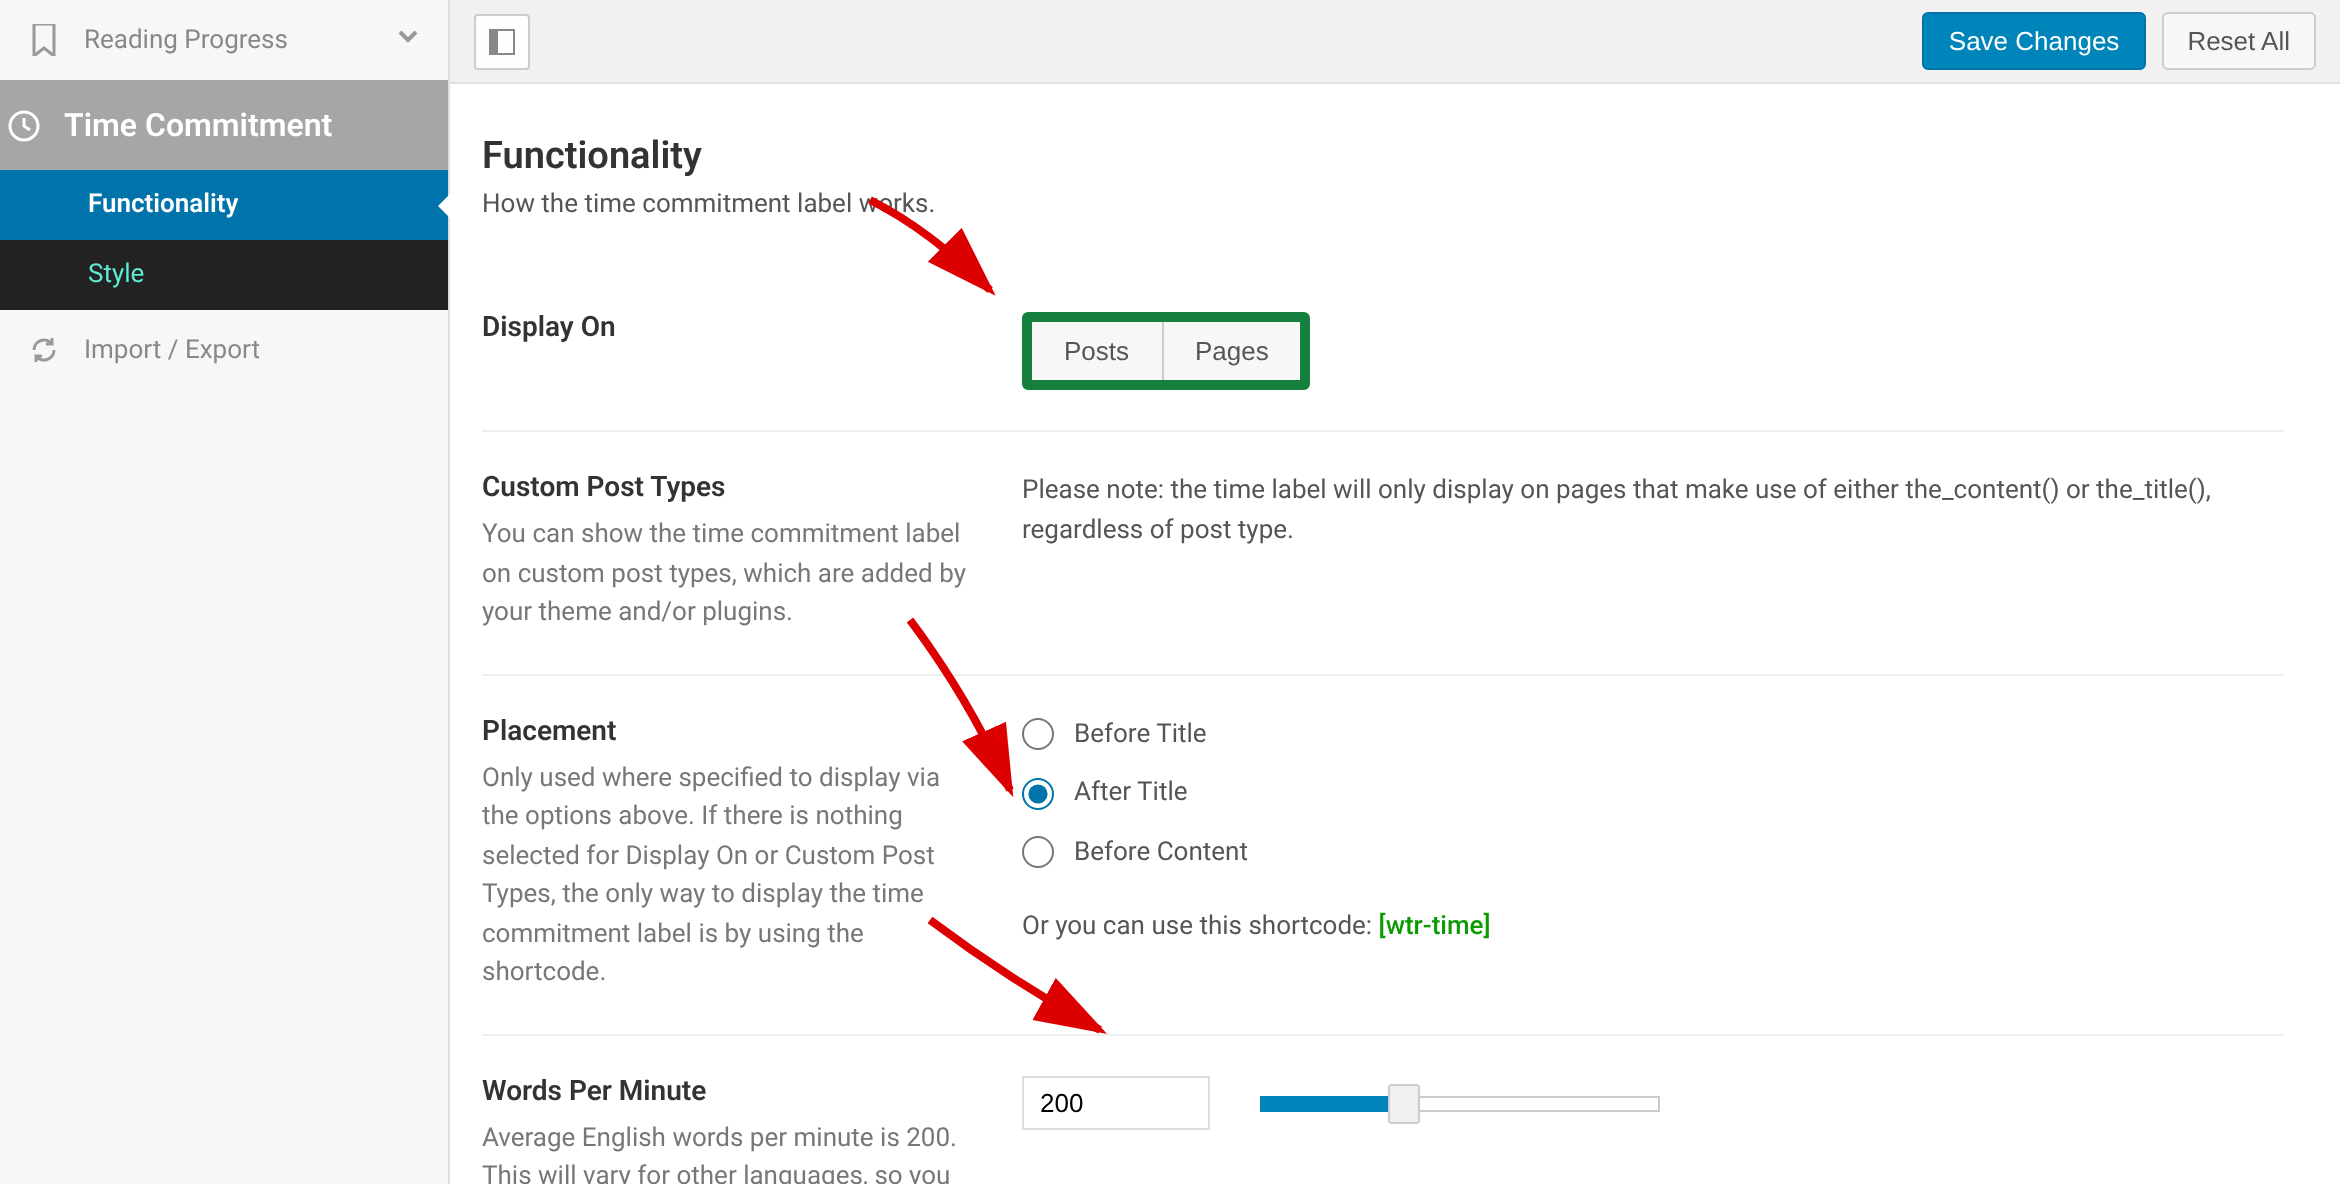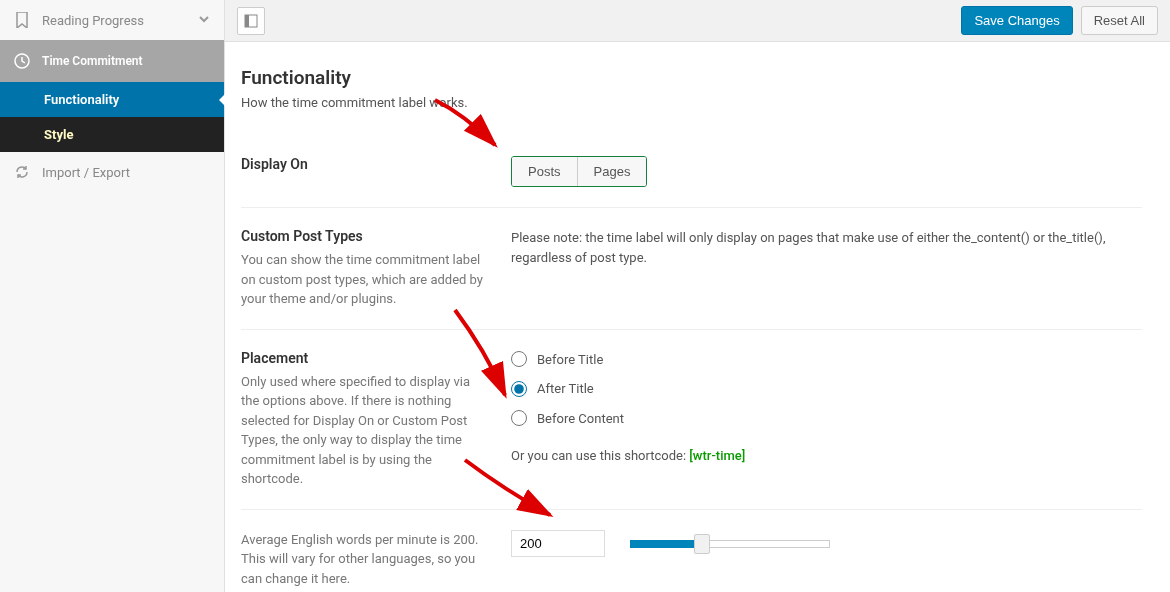--- a/index.html
+++ b/index.html
@@ -2,40 +2,40 @@
 <html><head>
 <meta charset="utf-8">
 <style>
 * { margin: 0; padding: 0; box-sizing: border-box; }
 body { font-family: -apple-system, BlinkMacSystemFont, "Segoe UI", Roboto, sans-serif; font-size: 13px; color: #333; background: #f1f1f1; width: 1170px; height: 592px; overflow: hidden; }
 .layout { display: flex; height: 100%; }
 .sidebar { width: 225px; background: #f7f7f7; border-right: 1px solid #e0e0e0; flex-shrink: 0; }
 .side-item { display: flex; align-items: center; padding: 12px 14px; color: #888; cursor: pointer; font-size: 13px; }
 .side-item .icon { width: 16px; height: 16px; margin-right: 12px; display: flex; align-items: center; justify-content: center; }
 .side-item .chev { margin-left: auto; }
-.side-item.header { background: #a6a6a6; color: #fff; font-weight: 600; font-size: 12px; padding: 13px 14px; }
+.side-item.header { background: #a6a6a6; color: #fff; font-weight: 600; font-size: 16px; padding: 13px 4px; }
 .side-sub { padding: 10px 14px 10px 44px; font-size: 13px; cursor: pointer; }
 .side-sub.active { background: #0073aa; color: #fff; font-weight: 600; position: relative; }
 .side-sub.active::after { content: ""; position: absolute; right: -1px; top: 50%; transform: translateY(-50%); border: 6px solid transparent; border-right-color: #fff; }
-.side-sub.dark { background: #222; color: #fef9c3; font-weight: 700; }
+.side-sub.dark { background: #222; color: #5eead4; font-weight: 400; }
 .main { flex: 1; background: #f1f1f1; display: flex; flex-direction: column; position: relative; }
 .topbar { height: 42px; background: #f1f1f1; border-bottom: 1px solid #e0e0e0; display: flex; align-items: center; padding: 0 12px; }
 .topbar .left-icon { width: 28px; height: 28px; border: 1px solid #ccc; border-radius: 2px; background: #fefefe; display: flex; align-items: center; justify-content: center; }
 .topbar .btns { margin-left: auto; display: flex; gap: 8px; }
 .btn { padding: 6px 12px; font-size: 13px; border-radius: 3px; cursor: pointer; border: 1px solid #ccc; background: #f7f7f7; color: #555; }
 .btn.primary { background: #0085ba; border-color: #0073aa; color: #fff; font-weight: 500; }
 .content { flex: 1; background: #fff; overflow-y: auto; padding: 24px 28px 24px 16px; }
 .section-title { font-size: 19px; font-weight: 600; color: #333; margin-bottom: 6px; }
 .section-desc { font-size: 13px; color: #555; margin-bottom: 26px; }
 .field-row { display: flex; border-bottom: 1px solid #eee; padding: 20px 0; }
 .field-left { width: 270px; flex-shrink: 0; padding-right: 20px; }
 .field-label { font-size: 14px; font-weight: 600; color: #333; margin-bottom: 6px; }
 .field-help { font-size: 13px; color: #777; line-height: 1.5; }
 .field-right { flex: 1; font-size: 13px; color: #555; line-height: 1.5; }
-.btn-group { display: inline-flex; border: 1px solid #15803d; border-radius: 3px; overflow: hidden; }
+.btn-group { display: inline-flex; border: 5px solid #15803d; border-radius: 3px; overflow: hidden; }
 .btn-group .gbtn { padding: 7px 16px; font-size: 13px; cursor: pointer; background: #f7f7f7; color: #555; border: none; }
 .btn-group .gbtn + .gbtn { border-left: 1px solid #ccc; }
 .radio-row { display: flex; align-items: center; margin-bottom: 10px; }
 .radio-row input[type=radio] { width: 16px; height: 16px; margin-right: 10px; accent-color: #0073aa; }
 .shortcode { color: #0a9b00; font-weight: 500; }
 .num-input { display: inline-block; width: 94px; padding: 5px 8px; border: 1px solid #ddd; font-size: 13px; }
 .slider-wrap { display: inline-block; vertical-align: middle; margin-left: 22px; position: relative; width: 200px; height: 12px; }
 .slider-track { position: absolute; top: 2px; left: 0; right: 0; height: 8px; border: 1px solid #ccc; background: #fff; }
 .slider-fill { position: absolute; top: 2px; left: 0; height: 8px; width: 70px; background: #0085ba; }
 .slider-thumb { position: absolute; top: -4px; left: 64px; width: 16px; height: 20px; background: #f1f1f1; border: 1px solid #ccc; border-radius: 2px; }
@@ -149,20 +149,21 @@
             <span>Before Content</span>
           </div>
           <div style="margin-top:18px">
             <span>Or you can use this shortcode: </span><span class="shortcode">[wtr-time]</span>
           </div>
         </div>
       </div>
 
       <div class="field-row" style="border-bottom:none">
         <div class="field-left">
+          <div class="field-label">Words Per Minute</div>
           <div class="field-help">Average English words per minute is 200. This will vary for other languages, so you can change it here.</div>
         </div>
         <div class="field-right">
           <input class="num-input" value="200" style="">
           <div class="slider-wrap">
             <div class="slider-track"></div>
             <div class="slider-fill"></div>
             <div class="slider-thumb"></div>
           </div>
         </div>

